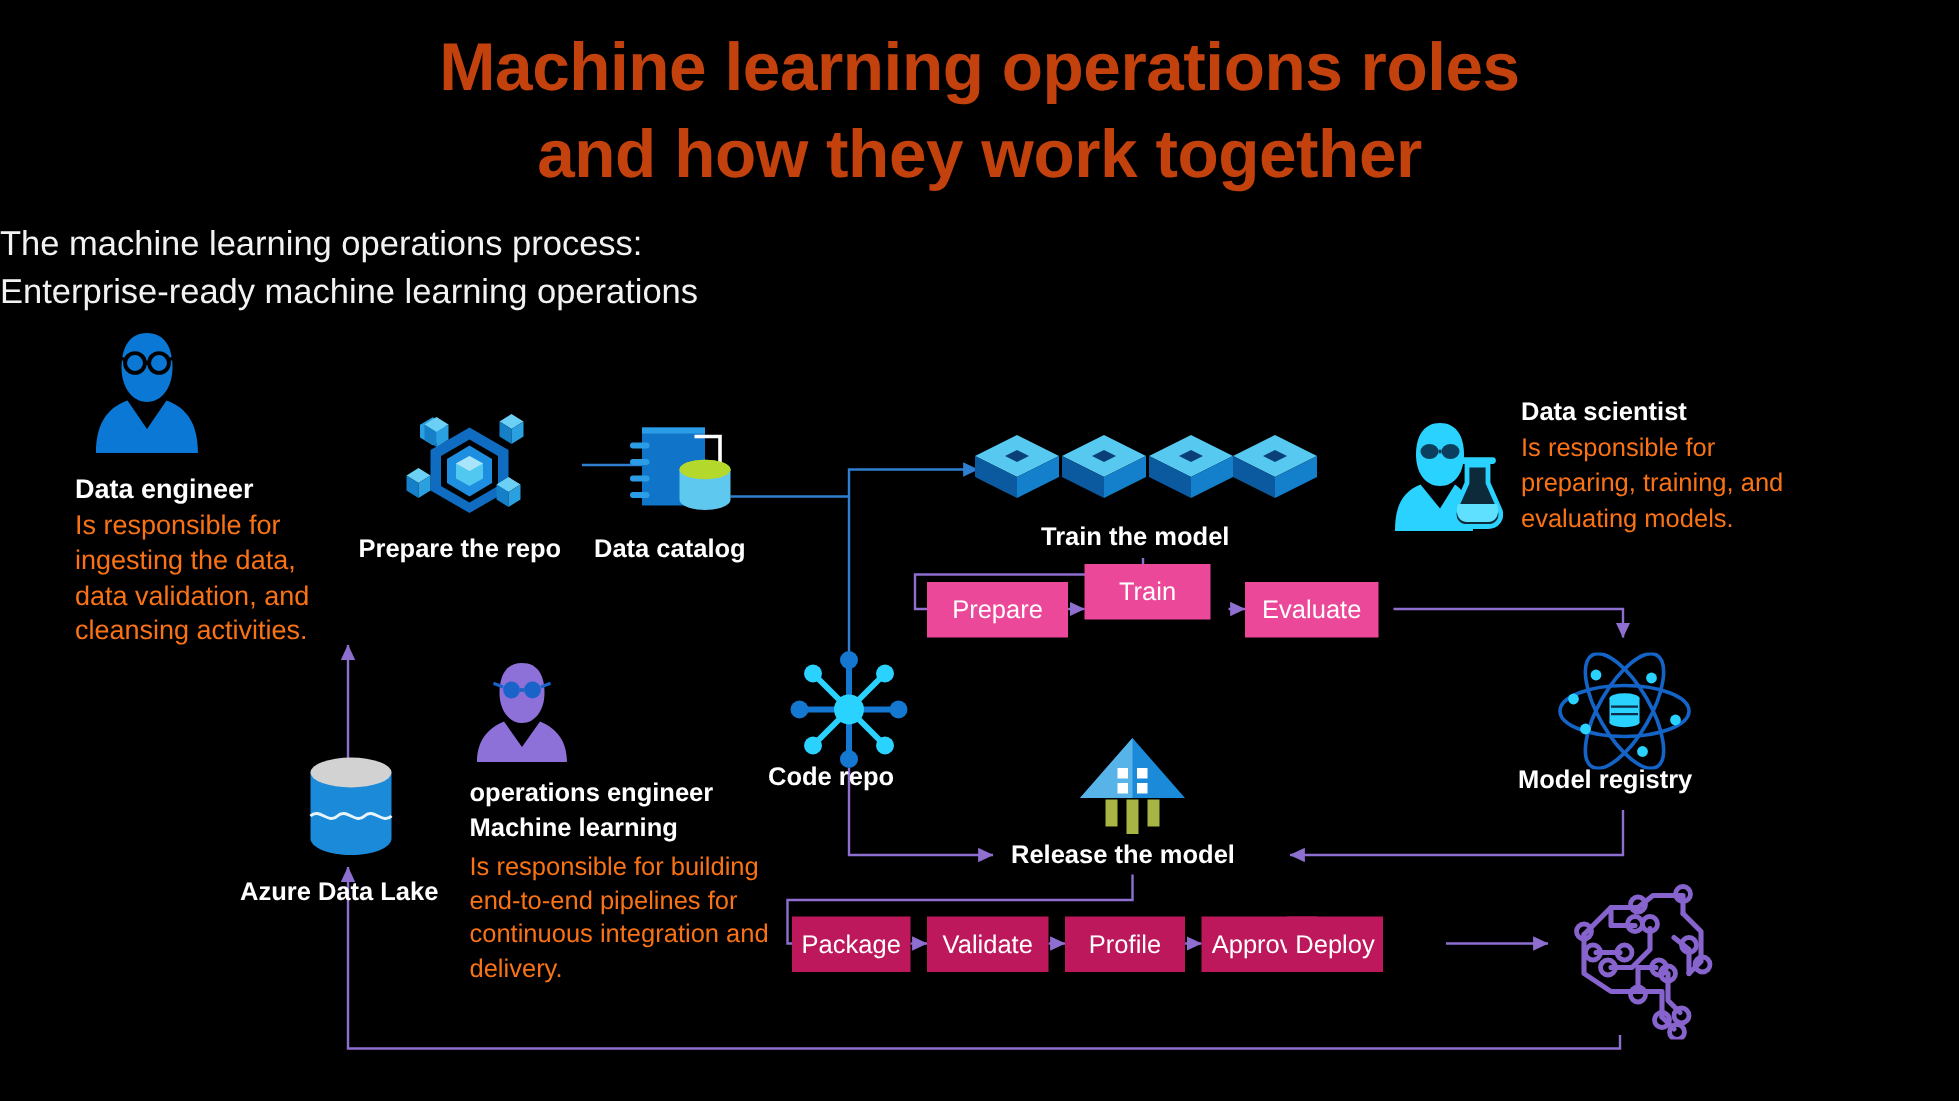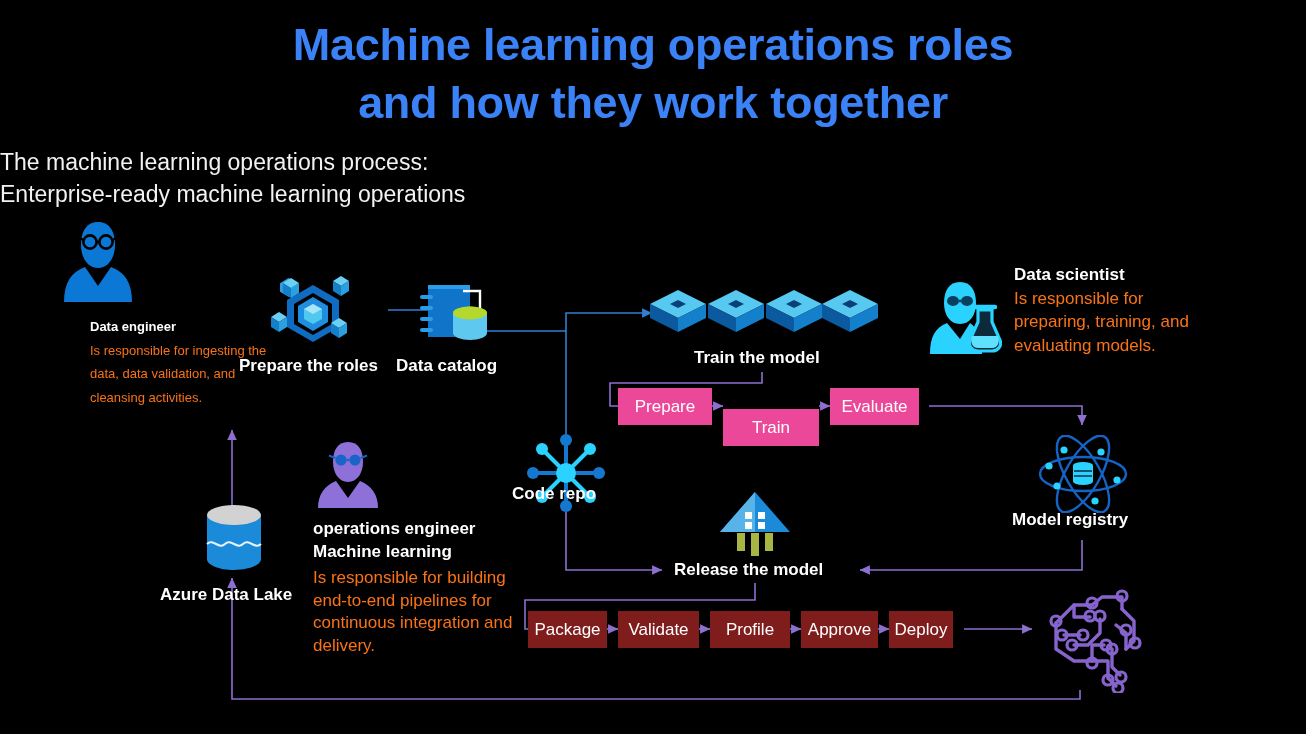--- a/index.html
+++ b/index.html
@@ -2,40 +2,40 @@
 <html><head>
 <meta charset="utf-8">
 <style>
   html,body{margin:0;padding:0;background:#000;}
   body{width:1306px;height:734px;position:relative;overflow:hidden;
        font-family:"Liberation Sans","DejaVu Sans",sans-serif;color:#fff;}
   .abs{position:absolute;}
 
   
   #title{left:0;top:16px;width:1306px;text-align:center;font-size:45px;line-height:58px;
-         font-weight:600;letter-spacing:-0.3px;color:#3b82f6;}
+         font-weight:600;letter-spacing:-0.3px;color:#c2410c;}
   #subtitle{left:0;top:146px;width:1306px;text-align:left;font-size:23px;line-height:32px;
             font-weight:400;color:#f2f2f2;}
 
   
   .role-title{font-weight:700;}
   .role-body{font-weight:400;color:#f97316;}
 
-  #role-de{left:50px;top:315px;width:180px;font-size:13px;line-height:23.5px;margin-left:40px;}
+  #role-de{left:50px;top:315px;width:180px;font-size:18px;line-height:23.5px;}
   #role-ds{left:1014px;top:263px;width:175px;font-size:17px;line-height:23.5px;}
   #role-mlops{left:313px;top:518px;width:205px;font-size:17px;line-height:22.5px;}
 
   
   .cap{font-weight:700;font-size:17px;white-space:nowrap;}
 
   
   .pbox{display:flex;align-items:center;justify-content:center;
         font-size:17px;font-weight:400;color:#fff;}
   .blue{background:#ec4899;}
-  .purple{background:#7f1d1d;}
+  .purple{background:#be185d;}
 
   svg{display:block;}
   .lyr{left:0;top:0;width:1306px;height:734px;pointer-events:none;}
 </style>
 </head>
 <body>
 
 <div class="abs" id="title">
   <div>Machine learning operations roles</div>
   <div>and how they work together</div>
@@ -154,21 +154,21 @@
     <path d="M16,8 L24,3 L32,8 L24,13 Z" fill="#6cd0f5"></path>
     <path d="M16,8 L16,18 L24,23 L24,13 Z" fill="#1580c8"></path>
     <path d="M32,8 L32,18 L24,23 L24,13 Z" fill="#2aa0e0"></path>
   </g>
   <g transform="translate(-12,34)">
     <path d="M16,8 L24,3 L32,8 L24,13 Z" fill="#6cd0f5"></path>
     <path d="M16,8 L16,18 L24,23 L24,13 Z" fill="#1580c8"></path>
     <path d="M32,8 L32,18 L24,23 L24,13 Z" fill="#2aa0e0"></path>
   </g>
 </svg>
-<div class="abs cap" style="left:239px;top:356px">Prepare the roles</div>
+<div class="abs cap" style="left:239px;top:356px">Prepare the repo</div>
 
 <svg class="abs" style="left:418px;top:283px;width:70px;height:62px" viewBox="0 0 70 62">
   <rect x="10" y="2" width="42" height="52" fill="#1074c8"></rect>
   <rect x="10" y="2" width="42" height="4" fill="#2a9de6"></rect>
   <g fill="#2a9de6">
     <rect x="2" y="12" width="13" height="4" rx="2"></rect>
     <rect x="2" y="23" width="13" height="4" rx="2"></rect>
     <rect x="2" y="34" width="13" height="4" rx="2"></rect>
     <rect x="2" y="45" width="13" height="4" rx="2"></rect>
   </g>
@@ -203,21 +203,21 @@
     <path d="M2,16 L2,30 L30,44 L30,30 Z" fill="#0b5aa0"></path>
     <path d="M58,16 L58,30 L30,44 L30,30 Z" fill="#1480cc"></path>
     <path d="M30,12 L38,16 L30,20 L22,16 Z" fill="#0b3f78"></path>
   </g>
 </svg>
 <div class="abs cap" style="left:694px;top:348px">Train the model</div>
 
 <div class="abs pbox blue" style="left:618px;top:388px;width:94px;height:37px">
   <span>Prepare</span>
 </div>
-<div class="abs pbox blue" style="left:723px;top:409px;width:96px;height:37px">
+<div class="abs pbox blue" style="left:723px;top:376px;width:84px;height:37px">
   <span>Train</span>
 </div>
 <div class="abs pbox blue" style="left:830px;top:388px;width:89px;height:37px">
   <span>Evaluate</span>
 </div>
 
 <svg class="abs" style="left:522px;top:432px;width:88px;height:82px" viewBox="0 0 88 82">
   <g stroke-width="4" fill="none">
     <path d="M44,41 L44,10" stroke="#1478d0"></path>
     <path d="M44,41 L44,72" stroke="#1478d0"></path>
@@ -231,21 +231,21 @@
   <circle cx="44" cy="41" r="10" fill="#2ad2ff"></circle>
   <circle cx="44" cy="8" r="6" fill="#1478d0"></circle>
   <circle cx="44" cy="74" r="6" fill="#1478d0"></circle>
   <circle cx="11" cy="41" r="6" fill="#1478d0"></circle>
   <circle cx="77" cy="41" r="6" fill="#1478d0"></circle>
   <circle cx="20" cy="17" r="6" fill="#2ad2ff"></circle>
   <circle cx="68" cy="17" r="6" fill="#2ad2ff"></circle>
   <circle cx="20" cy="65" r="6" fill="#2ad2ff"></circle>
   <circle cx="68" cy="65" r="6" fill="#2ad2ff"></circle>
 </svg>
-<div class="abs cap" style="left:512px;top:484px">Code repo</div>
+<div class="abs cap" style="left:512px;top:508px">Code repo</div>
 
 <svg class="abs" style="left:1038px;top:435px;width:90px;height:78px" viewBox="0 0 90 78">
   <g fill="none" stroke="#1464c8" stroke-width="2.4">
     <ellipse cx="45" cy="39" rx="43" ry="17"></ellipse>
     <ellipse cx="45" cy="39" rx="43" ry="17" transform="rotate(60 45 39)"></ellipse>
     <ellipse cx="45" cy="39" rx="43" ry="17" transform="rotate(120 45 39)"></ellipse>
   </g>
   <circle cx="26" cy="15" r="3.6" fill="#2ad2ff"></circle>
   <circle cx="63" cy="17" r="3.6" fill="#2ad2ff"></circle>
   <circle cx="79" cy="45" r="3.6" fill="#2ad2ff"></circle>
@@ -291,21 +291,21 @@
 </div>
 <div class="abs pbox purple" style="left:618px;top:611px;width:81px;height:37px">
   <span>Validate</span>
 </div>
 <div class="abs pbox purple" style="left:710px;top:611px;width:80px;height:37px">
   <span>Profile</span>
 </div>
 <div class="abs pbox purple" style="left:801px;top:611px;width:77px;height:37px">
   <span>Approve</span>
 </div>
-<div class="abs pbox purple" style="left:889px;top:611px;width:64px;height:37px">
+<div class="abs pbox purple" style="left:858px;top:611px;width:64px;height:37px">
   <span>Deploy</span>
 </div>
 
 <svg class="abs" style="left:1030px;top:583px;width:124px;height:110px" viewBox="0 0 124 110">
   <g fill="none" stroke="#8764cd" stroke-width="3.4" stroke-linecap="round" stroke-linejoin="round">
     <path d="M26,40 L26,66 L44,78 L78,78 L78,95"></path>
     <path d="M26,40 L44,22 L62,22"></path>
     <path d="M44,22 L44,34 L60,34"></path>
     <path d="M62,22 L72,14 L92,14 L92,26"></path>
     <path d="M92,26 L104,38 L104,58 L96,66"></path>

